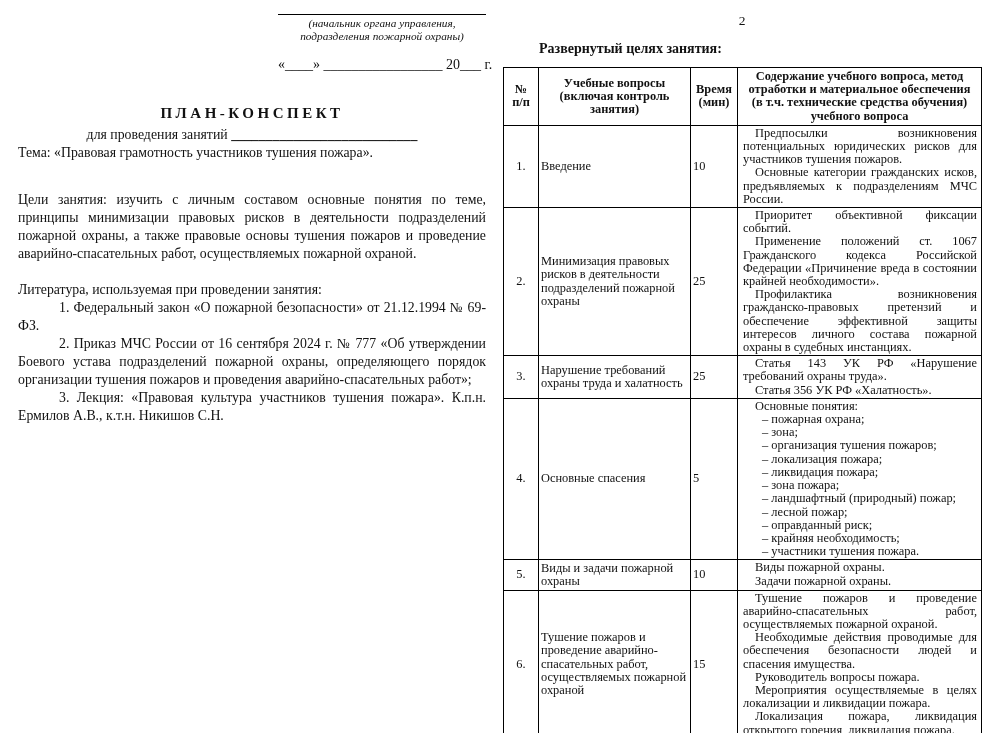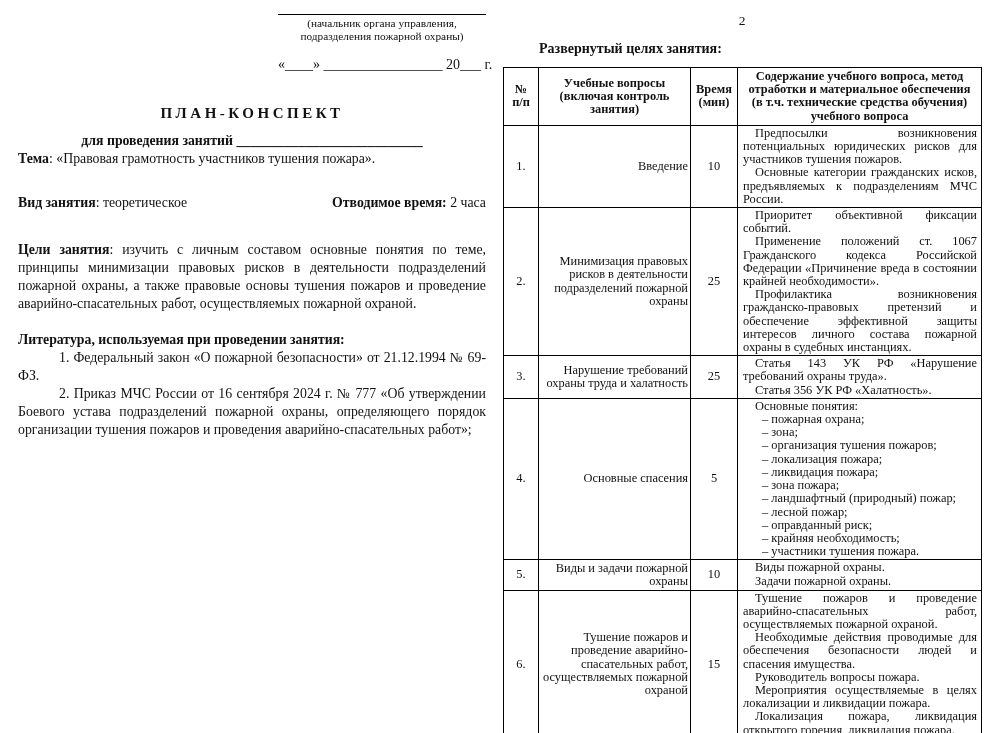--- a/index.html
+++ b/index.html
@@ -6,33 +6,33 @@
   body {
     width:1000px; height:733px; overflow:hidden;
     font-family:"Liberation Serif", serif; color:#111;
   }
   .spread { display:flex; width:1000px; height:733px; }
   .page { box-sizing:border-box; }
   .page.left  { width:500px; padding:14px 14px 0 18px; }
   .page.right { width:500px; padding:14px 19px 0 3px; }
 
   p { margin:0; }
-  b { font-weight:bold; }
+  b { font-weight:normal; }
 
   
   .body-text { font-size:13.8px; line-height:18px; }
 
   .approve { width:208px; margin:0 0 0 auto; text-align:center; }
   .approve-title { font-size:14.5px; letter-spacing:.6px; margin-bottom:13px; }
   .sig-line { border-bottom:1px solid #000; height:0; margin-bottom:2px; }
-  .approve-cap { font-size:11.3px; line-height:12.5px; }
+  .approve-cap { font-size:11.3px; line-height:12.5px;font-style:italic; }
   .approve-date { margin-top:14px; font-size:14px; text-align:left; white-space:nowrap; }
 
   .doc-title {
-    margin:30px 0 10px; text-align:center; font-size:15px;
+    margin:30px 0 4px; text-align:center; font-size:15px;
     letter-spacing:3.5px; font-weight:bold;
   }
   .doc-subtitle { text-align:center; font-weight:bold; font-size:13.8px; margin-top:2px; white-space:nowrap; }
   .doc-subtitle .blank { letter-spacing:0; }
 
   .theme { }
   .row2 { display:flex; justify-content:space-between; margin-top:26px; }
   .goals { margin-top:29px; text-align:justify; }
   .lit { margin-top:18px; }
   .lit-item { text-indent:41px; text-align:justify; }
@@ -45,22 +45,22 @@
     border-collapse:collapse; table-layout:fixed; width:478px;
     font-size:12.4px; line-height:13.2px;
   }
   table.plan th, table.plan td { border:1px solid #000; }
   table.plan th {
     font-weight:bold; text-align:center; vertical-align:middle;
     padding:2px 2px; font-size:12.4px;
   }
   .pre { white-space:pre-line; }
   .cell-num      { text-align:center; vertical-align:middle; padding:1px 2px; }
-  .cell-question { text-align:right; vertical-align:middle; padding:1px 2px; }
-  .cell-time     { text-align:center; vertical-align:middle; padding:8px 2px; }
+  .cell-question { text-align:left; vertical-align:middle; padding:1px 2px; }
+  .cell-time     { vertical-align:middle; padding:8px 2px; }
   .cell-content  { vertical-align:top; text-align:justify; padding:1px 4px 1px 5px; }
   .cell-content .p  { text-indent:12px; }
   .cell-content .li { padding-left:29px; text-indent:-10px; text-align:left; }
   .cell-content .li::before { content:"\2013\00a0"; }
 </style>
 </head>
 <body>
 
 <div class="spread">
 
@@ -75,31 +75,28 @@
 
     <div class="doc-title">ПЛАН-КОНСПЕКТ</div>
 
     <div class="doc-subtitle">
       <b>для проведения занятий</b>
       <span class="blank">___________________________</span>
     </div>
 
     <p class="theme"><b>Тема</b><span>: «Правовая грамотность участников тушения пожара».</span></p>
 
-    <div class="row2">
-      <p><b>Вид занятия</b><span>: теоретическое</span></p>
-      <p><b>Отводимое время:</b><span> 2 часа</span></p>
-    </div>
 
     <p class="goals"><b>Цели занятия</b><span>: изучить с личным составом основные понятия по теме, принципы минимизации правовых рисков в деятельности подразделений пожарной охраны, а также правовые основы тушения пожаров и проведение аварийно-спасательных работ, осуществляемых пожарной охраной.</span></p>
 
     <div class="lit">
       <p class="lit-head"><b>Литература, используемая при проведении занятия</b><b>:</b></p>
       <p class="lit-item">1. Федеральный закон «О пожарной безопасности» от 21.12.1994 № 69-ФЗ.</p>
       <p class="lit-item">2. Приказ МЧС России от 16 сентября 2024 г. № 777 «Об утверждении Боевого устава подразделений пожарной охраны, определяющего порядок организации тушения пожаров и проведения аварийно-спасательных работ»;</p>
+      <p class="lit-item">3. Лекция: «Правовая культура участников тушения пожара». К.п.н. Ермилов А.В., к.т.н. Никишов С.Н.</p>
     </div>
 
   </section>
 
   <section class="page right">
 
     <div class="pagenum">2</div>
 
     <div class="plan-title">Развернутый целях занятия:</div>
 

